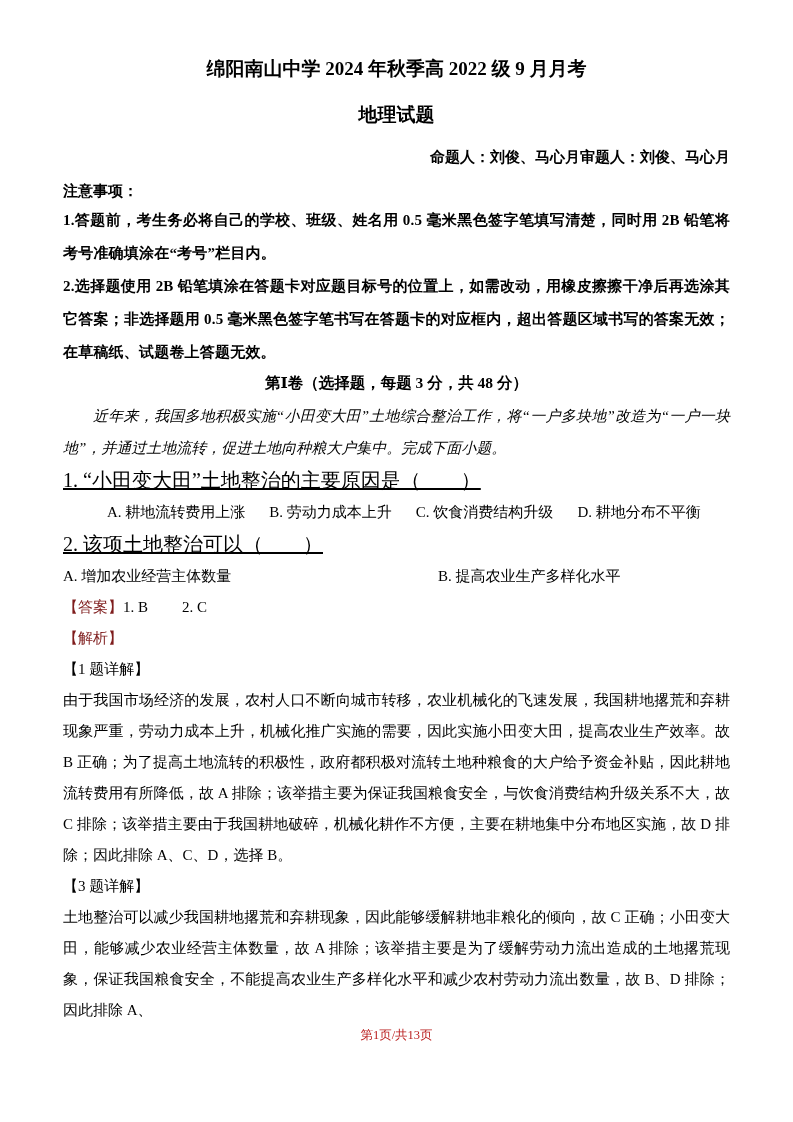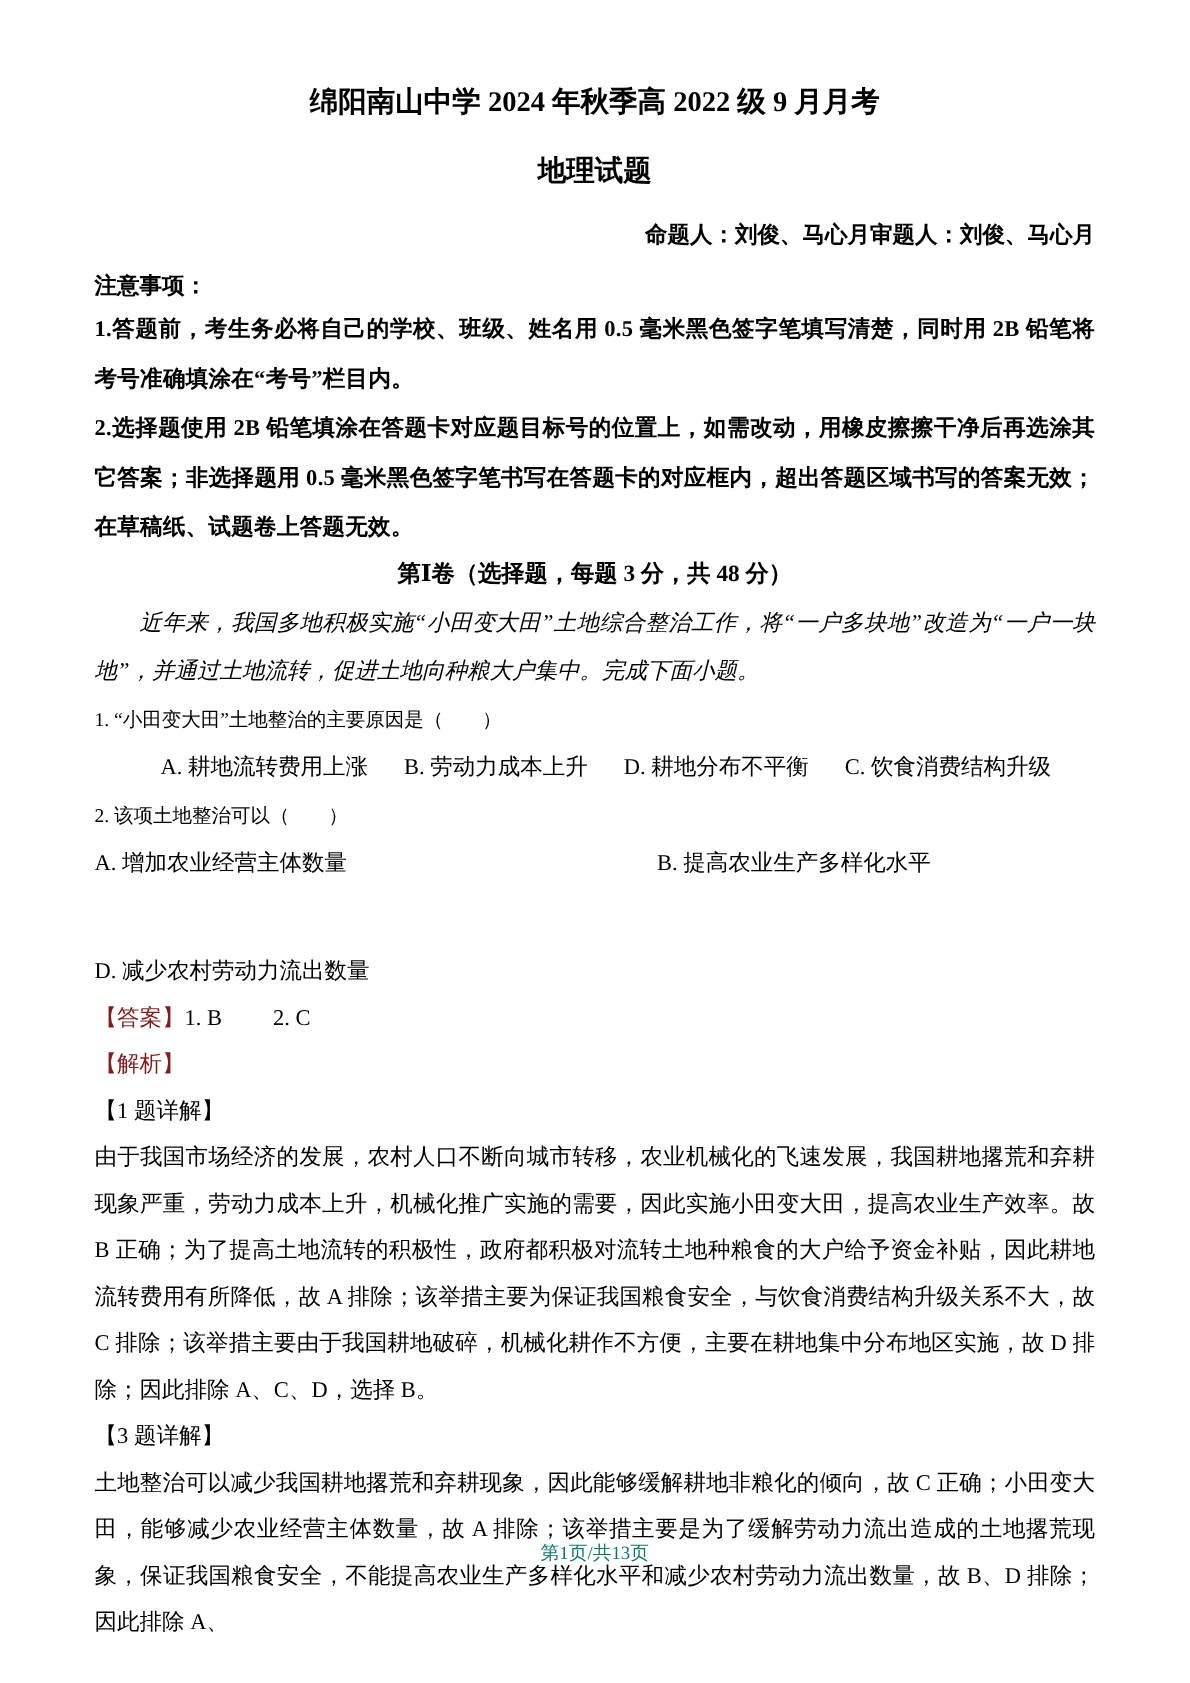--- a/index.html
+++ b/index.html
@@ -57,22 +57,23 @@
   }
   .passage {
     font-size: 15px;
     font-style: italic;
     line-height: 32px;
     text-indent: 2em;
     margin-top: 4px;
     text-align: justify;
   }
   .stem {
-    font-size: 13px;
+    font-size: 20px;
     line-height: 32px;
+    text-decoration: underline;
   }
   .options-row {
     display: flex;
     gap: 24px;
     font-size: 15px;
     line-height: 32px;
     margin-left: 44px;
   }
   .options-grid {
     display: grid;
@@ -101,21 +102,21 @@
     text-align: justify;
   }
   .page-footer {
     position: absolute;
     top: 1026px;
     left: 0;
     width: 100%;
     text-align: center;
     font-size: 12.5px;
     line-height: 18px;
-    color: #0f766e;
+    color: #b91c1c;
   }
 </style>
 </head>
 <body>
 
 <div class="page">
   <div class="content">
 
     <div class="doc-title">绵阳南山中学 2024 年秋季高 2022 级 9 月月考</div>
     <div class="doc-subtitle">地理试题</div>
@@ -126,29 +127,28 @@
     <div class="notice-item">2.选择题使用 2B 铅笔填涂在答题卡对应题目标号的位置上，如需改动，用橡皮擦擦干净后再选涂其它答案；非选择题用 0.5 毫米黑色签字笔书写在答题卡的对应框内，超出答题区域书写的答案无效；在草稿纸、试题卷上答题无效。</div>
 
     <div class="section-title">第Ⅰ卷（选择题，每题 3 分，共 48 分）</div>
 
     <div class="passage">近年来，我国多地积极实施“小田变大田”土地综合整治工作，将“一户多块地”改造为“一户一块地”，并通过土地流转，促进土地向种粮大户集中。完成下面小题。</div>
 
     <div class="stem">1. “小田变大田”土地整治的主要原因是（　　）</div>
     <div class="options-row">
       <span>A. 耕地流转费用上涨</span>
       <span>B. 劳动力成本上升</span>
+      <span>C. 饮食消费结构升级</span>
       <span>D. 耕地分布不平衡</span>
-      <span>C. 饮食消费结构升级</span>
     </div>
 
     <div class="stem">2. 该项土地整治可以（　　）</div>
     <div class="options-grid">
       <span>A. 增加农业经营主体数量</span>
       <span>B. 提高农业生产多样化水平</span>
-      <span>D. 减少农村劳动力流出数量</span>
     </div>
 
     <div class="answer-line">
       <span class="label-blue">【答案】</span><span>1. B</span><span class="answer-gap"></span><span>2. C</span>
     </div>
 
     <div class="analysis-line">
       <span class="label-blue">【解析】</span>
     </div>
 

